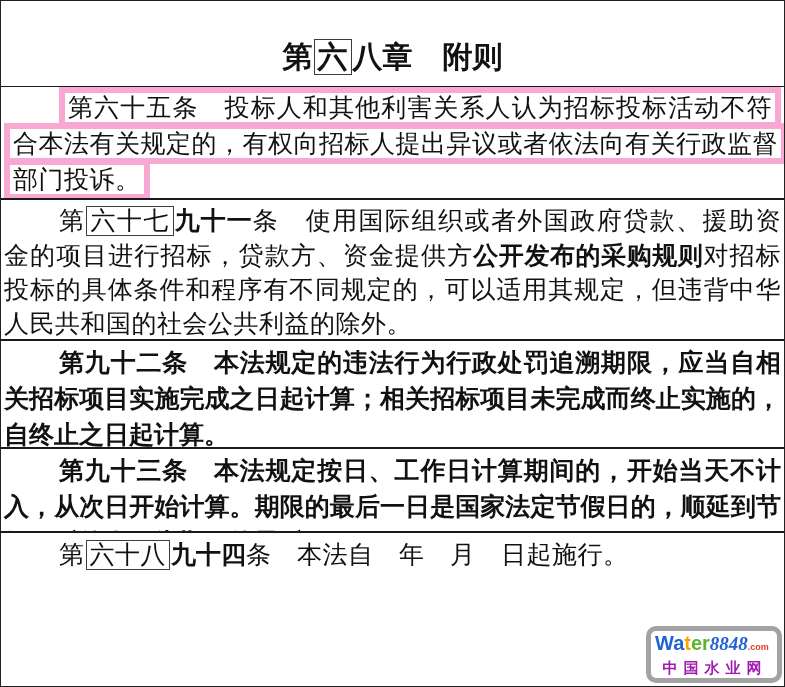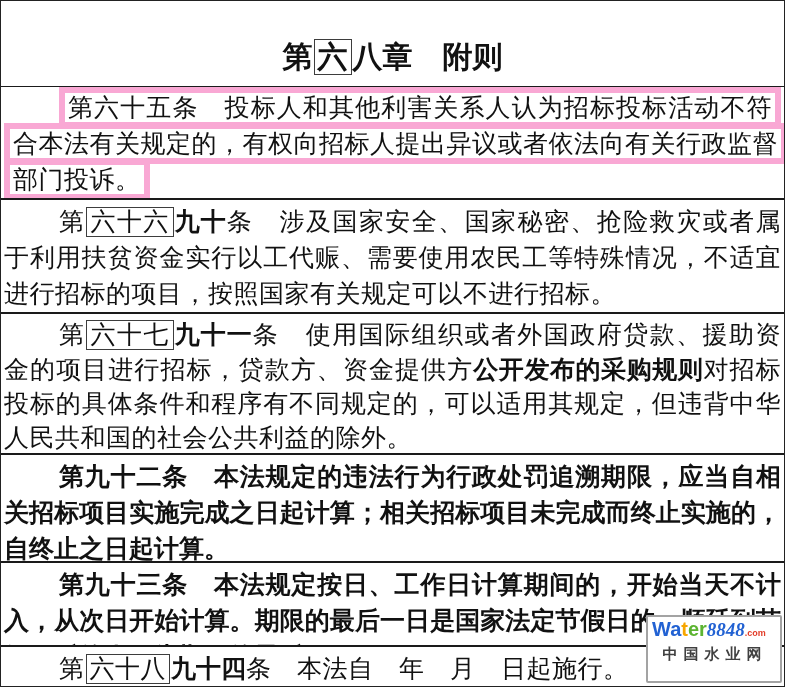--- a/index.html
+++ b/index.html
@@ -75,23 +75,23 @@
   }
 
   
   .watermark {
     position: absolute;
     right: 2px;
     bottom: 3px;
     width: 136px;
     box-sizing: border-box;
     background: #ffffff;
-    border: 2px solid #a3a3a3;
-    border-radius: 2px;
-    padding: 2px 4px 18px 4px;
+    border: 5px solid #a3a3a3;
+    border-radius: 10px;
+    padding: 2px 4px 1px 4px;
     text-align: center;
   }
   .wm-brand {
     font-family: "Liberation Sans", "DejaVu Sans", sans-serif;
     font-weight: bold;
     font-size: 20px;
     line-height: 21px;
     text-align: left;
     white-space: nowrap;
   }
@@ -120,38 +120,35 @@
 <div class="doc">
 
   <div class="row row-title">
     <div class="chapter-title"><span>第</span><span class="num-box">六</span><span>八章　附则</span></div>
   </div>
 
   <div class="row h-a65">
     <p class="para"><span class="deleted-block">第六十五条　投标人和其他利害关系人认为招标投标活动不符合本法有关规定的，有权向招标人提出异议或者依法向有关行政监督部门投诉。</span></p>
   </div>
 
-  <div class="row h-a90">
-    <p class="para"><span>第</span><span class="num-box">六十六</span><span class="ins">九十</span><span>条　涉及国家安全、国家秘密、抢险救灾或者属于利用扶贫资金实行以工代赈、需要使用农民工等特殊情况，不适宜进行招标的项目，按照国家有关规定可以不进行招标。</span></p>
-  </div>
 
   <div class="row h-a91">
     <p class="para"><span>第</span><span class="num-box">六十七</span><span class="ins">九十一</span><span>条　使用国际组织或者外国政府贷款、援助资金的项目进行招标，贷款方、资金提供方</span><span class="ins">公开发布的采购规则</span><span>对招标投标的具体条件和程序有不同规定的，可以适用其规定，但违背中华人民共和国的社会公共利益的除外。</span></p>
   </div>
 
   <div class="row h-a92">
     <p class="para para-new">第九十二条　本法规定的违法行为行政处罚追溯期限，应当自相关招标项目实施完成之日起计算；相关招标项目未完成而终止实施的，自终止之日起计算。</p>
   </div>
 
   <div class="row h-a93">
     <p class="para para-new">第九十三条　本法规定按日、工作日计算期间的，开始当天不计入，从次日开始计算。期限的最后一日是国家法定节假日的，顺延到节假日后的次日为期限的最后一日。</p>
   </div>
 
   <div class="row h-a94">
     <p class="para"><span>第</span><span class="num-box">六十八</span><span class="ins">九十四</span><span>条　本法自　年　月　日起施行。</span></p>
   </div>
 
   <div class="watermark">
     <div class="wm-brand" id="wm-brand"><span style="color: rgb(34, 98, 211);">Wa</span><span style="color: rgb(247, 166, 0);">t</span><span style="color: rgb(92, 180, 49);">er</span><span class="seg-italic" style="color: rgb(34, 98, 211);">8848</span><span class="seg-small" style="color: rgb(226, 60, 40);">.com</span></div>
-    <div class="wm-tagline" id="wm-tagline" style="color: #404040; text-align: center;">中国水业网</div>
+    <div class="wm-tagline" id="wm-tagline" style="color: #a21caf; text-align: center;">中国水业网</div>
   </div>
 
 </div>
 
 </body></html>

